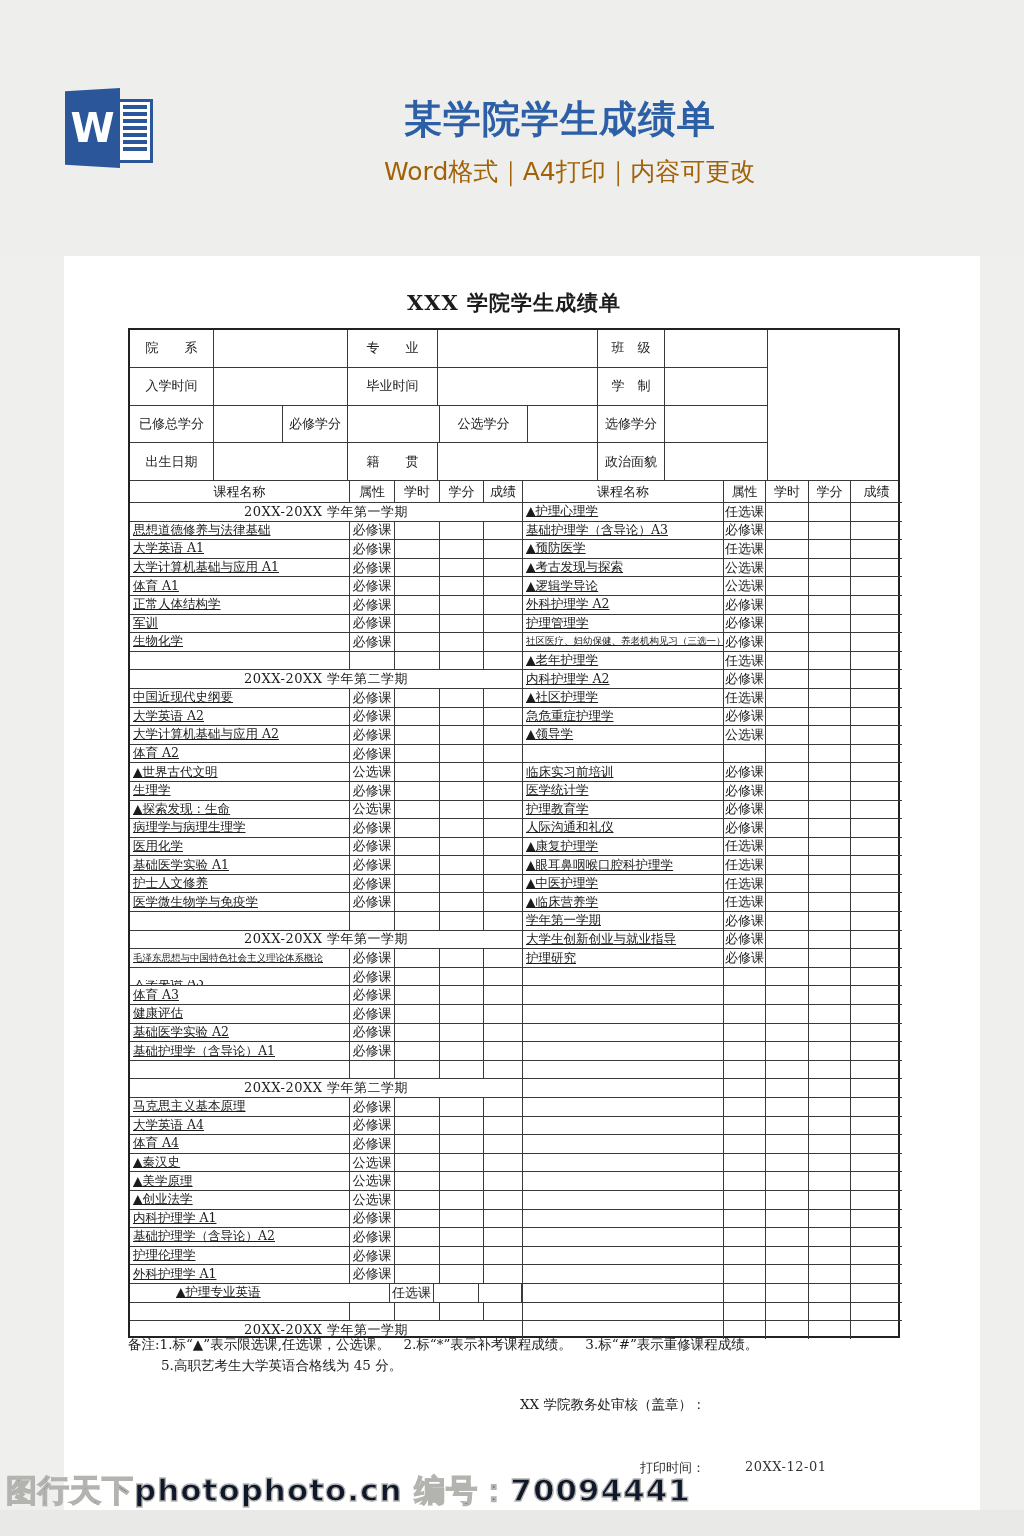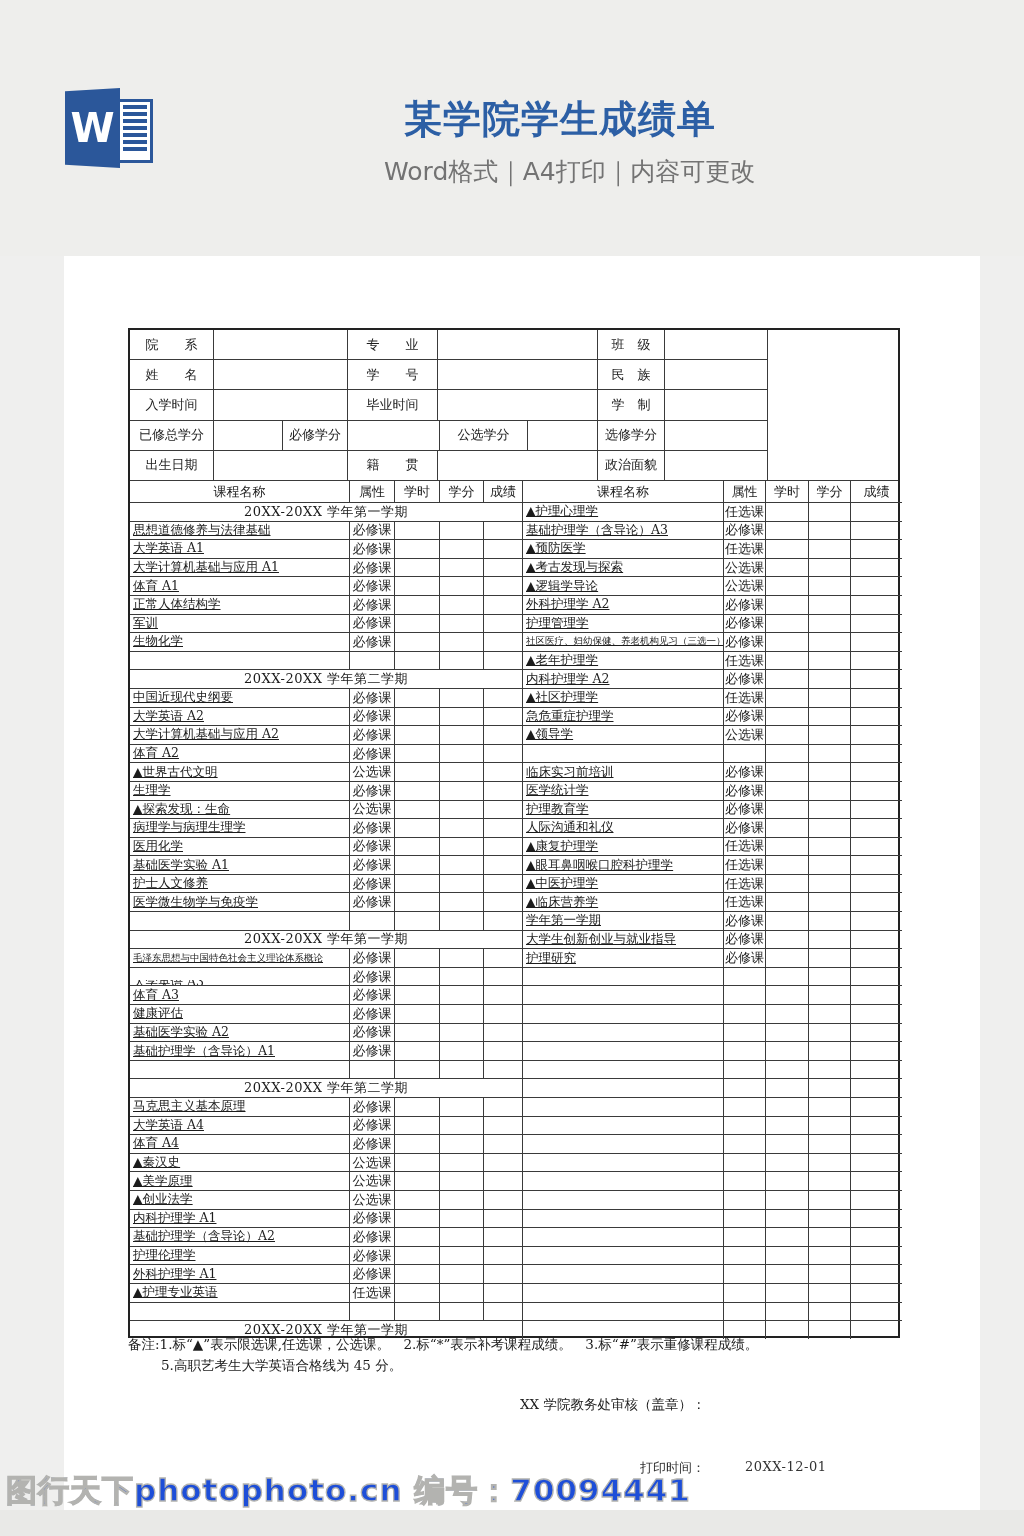--- a/index.html
+++ b/index.html
@@ -16,21 +16,21 @@
   .word-icon .doc i{display:block;height:4px;background:#2b579a;margin:3px 3px 0 3px;}
   .word-icon .cover{position:absolute;left:0;top:0;width:55px;height:80px;background:#2b579a;
     clip-path:polygon(0 4%,100% 0,100% 100%,0 96%);
     display:flex;align-items:center;justify-content:center;
     color:#fff;font-family:"DejaVu Sans","Liberation Sans",sans-serif;font-weight:bold;font-size:40px;}
   .banner-title{position:absolute;left:404px;top:94px;
     font-family:"DejaVu Sans","Liberation Sans",sans-serif;font-weight:bold;
     font-size:38px;letter-spacing:1px;color:#2c5fa5;white-space:nowrap;}
   .banner-sub{position:absolute;left:384px;top:155px;
     font-family:"DejaVu Sans","Liberation Sans",sans-serif;
-    font-size:25px;color:#737373;white-space:nowrap;}
+    font-size:25px;color:#a16207;white-space:nowrap;}
   
   .page{position:absolute;left:64px;top:256px;width:916px;height:1254px;background:#ffffff;}
   .doc-title{position:absolute;left:64px;top:33px;width:772px;text-align:center;
     font-size:21px;font-weight:bold;letter-spacing:1px;}
   
   .sheet{position:absolute;left:64px;top:72px;width:772px;height:1010px;
     border:2px solid #222;box-sizing:border-box;font-size:13px;}
   .info-section{display:flex;height:150px;border-bottom:1px solid #3a3a3a;}
   .info-left{width:637px;display:flex;flex-direction:column;}
   .info-row{flex:1;display:flex;}
@@ -55,21 +55,21 @@
   .notes .n1{margin-bottom:7px;}
   .notes .n2{padding-left:33px;margin-bottom:12px;}
   .notes .n3{padding-left:33px;}
   .audit{position:absolute;left:456px;top:1140px;font-size:13.5px;}
   .print-label{position:absolute;left:576px;top:1203px;font-size:13px;color:#333;}
   .print-date{position:absolute;left:681px;top:1203px;font-size:13px;color:#333;letter-spacing:.5px;}
   
   .footer-strip{position:absolute;left:0;top:1510px;width:1024px;height:26px;background:#e9e9e7;}
   .watermark{position:absolute;left:6px;top:1470px;
     font-family:"DejaVu Sans","Liberation Sans",sans-serif;font-weight:bold;font-size:31px;
-    color:#1d4ed8;-webkit-text-stroke:1.3px #b3b3b0;letter-spacing:1px;white-space:nowrap;}
+    color:#0f172a;-webkit-text-stroke:1.3px #b3b3b0;letter-spacing:1px;white-space:nowrap;}
 </style>
 </head>
 <body>
 
 <div class="banner">
   <div class="word-icon">
     <div class="doc">
       <i></i>
         <i></i>
         <i></i>
@@ -80,38 +80,31 @@
     </div>
     <div class="cover">
       <span>W</span>
     </div>
   </div>
   <div class="banner-title">某学院学生成绩单</div>
   <div class="banner-sub">Word格式｜A4打印｜内容可更改</div>
 </div>
 
 <div class="page">
+  <div class="doc-title">XXX 学院学生成绩单</div>
 
   <div class="sheet">
     <div class="info-section">
       <div class="info-left" id="info-left">
           <div class="info-row">
             <div class="i-cell" style="width: 83px;">院　　系</div>
             <div class="i-cell" style="width: 134px;"></div>
             <div class="i-cell" style="width: 90px;">专　　业</div>
             <div class="i-cell" style="width: 160px;"></div>
             <div class="i-cell" style="width: 67px;">班　级</div>
-            <div class="i-cell" style="width: 103px;"></div>
-          </div>
-          <div class="info-row">
-            <div class="i-cell" style="width: 83px;">姓　　名</div>
-            <div class="i-cell" style="width: 134px;"></div>
-            <div class="i-cell" style="width: 90px;">学　　号</div>
-            <div class="i-cell" style="width: 160px;"></div>
-            <div class="i-cell" style="width: 67px;">民　族</div>
             <div class="i-cell" style="width: 103px;"></div>
           </div>
           <div class="info-row">
             <div class="i-cell" style="width: 83px;">入学时间</div>
             <div class="i-cell" style="width: 134px;"></div>
             <div class="i-cell" style="width: 90px;">毕业时间</div>
             <div class="i-cell" style="width: 160px;"></div>
             <div class="i-cell" style="width: 67px;">学　制</div>
             <div class="i-cell" style="width: 103px;"></div>
           </div>
@@ -418,21 +411,21 @@
               <div class="c-cell" style="width: 39px; flex: 1 1 0%;"></div>
             </div>
             <div class="c-row">
               <div class="c-cell c-name" style="width: 219px;">外科护理学 A1</div>
               <div class="c-cell" style="width: 45px;">必修课</div>
               <div class="c-cell" style="width: 45px;"></div>
               <div class="c-cell" style="width: 44px;"></div>
               <div class="c-cell" style="width: 39px; flex: 1 1 0%;"></div>
             </div>
             <div class="c-row">
-              <div class="c-cell c-name" style="width: 219px;">▲护理专业英语</div>
+              <div class="c-cell c-name" style="width: 219px; margin-left: 43px;">▲护理专业英语</div>
               <div class="c-cell" style="width: 45px;">任选课</div>
               <div class="c-cell" style="width: 45px;"></div>
               <div class="c-cell" style="width: 44px;"></div>
               <div class="c-cell" style="width: 39px; flex: 1 1 0%;"></div>
             </div>
             <div class="c-row">
               <div class="c-cell" style="width: 219px;"></div>
               <div class="c-cell" style="width: 45px;"></div>
               <div class="c-cell" style="width: 45px;"></div>
               <div class="c-cell" style="width: 44px;"></div>

